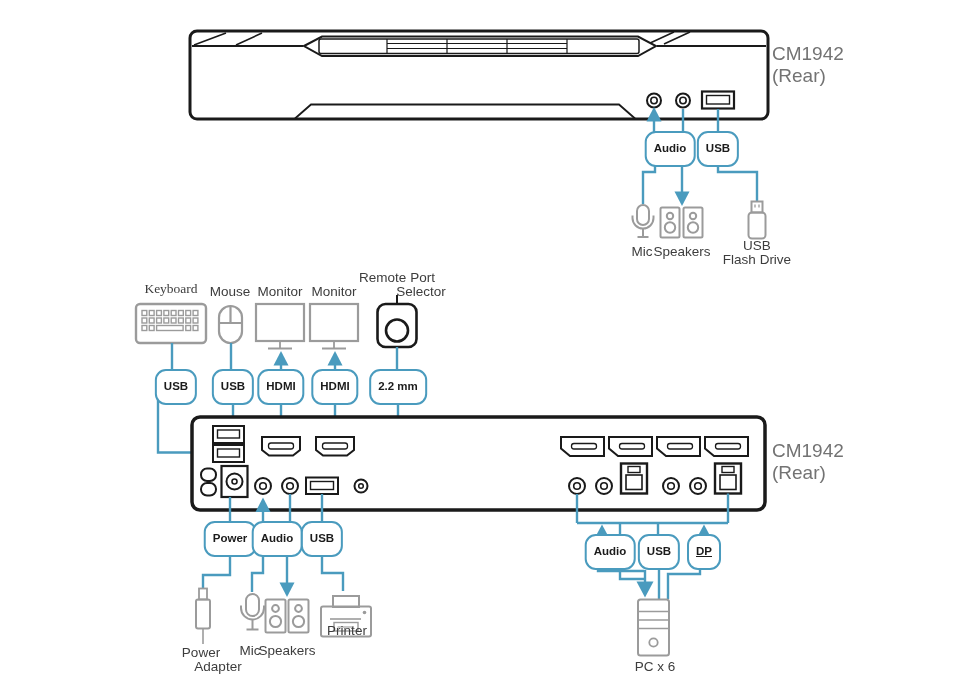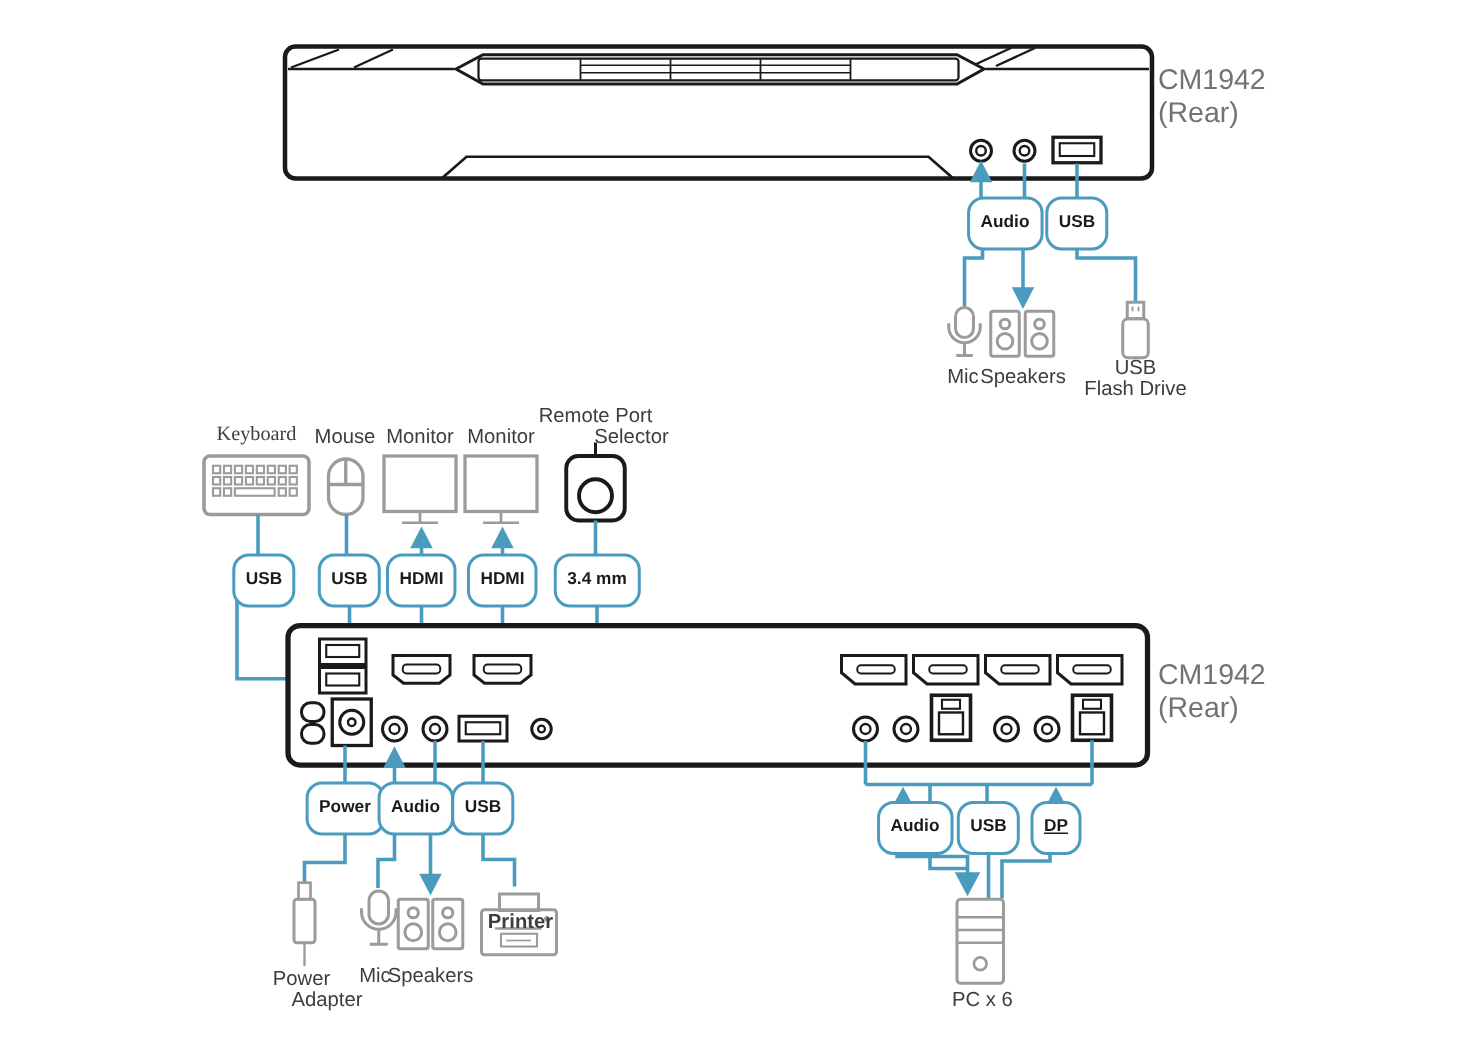--- a/index.html
+++ b/index.html
@@ -281,29 +281,29 @@
 <div class="lbl" style="left:171px;top:289px;font-family:Liberation Serif, serif;">Keyboard</div>
 <div class="lbl" style="left:230px;top:291px;text-align:center;">Mouse</div>
 <div class="lbl" style="left:280px;top:291px;">Monitor</div>
 <div class="lbl" style="left:334px;top:291px;">Monitor</div>
 <div class="lbl" style="left:397px;top:277px;">Remote Port</div>
 <div class="lbl" style="left:397px;top:291px;margin-left:24px;">Selector</div>
 <div class="pill" style="left:176px;top:387px;">USB</div>
 <div class="pill" style="left:233px;top:387px;">USB</div>
 <div class="pill" style="left:281px;top:387px;">HDMI</div>
 <div class="pill" style="left:335px;top:387px;">HDMI</div>
-<div class="pill" style="left:398px;top:387px;">3.4 mm</div>
+<div class="pill" style="left:398px;top:387px;">2.2 mm</div>
 
 <div class="pill" style="left:230px;top:539px;">Power</div>
 <div class="pill" style="left:277px;top:539px;">Audio</div>
 <div class="pill" style="left:322px;top:539px;">USB</div>
 <div class="lbl" style="left:201px;top:652px;">Power</div>
 <div class="lbl" style="left:201px;top:666px;margin-left:17px;">Adapter</div>
 <div class="lbl" style="left:250px;top:650px;">Mic</div>
 <div class="lbl" style="left:287px;top:650px;">Speakers</div>
-<div class="lbl" style="left:347px;top:614px;font-weight:bold;">Printer</div>
+<div class="lbl" style="left:347px;top:630px;">Printer</div>
 
 <div class="pill" style="left:610px;top:552px;">Audio</div>
 <div class="pill" style="left:659px;top:552px;">USB</div>
 <div class="pill" style="left:704px;top:552px;text-decoration:underline;">DP</div>
 <div class="lbl" style="left:655px;top:666px;">PC x 6</div>
 
 </div>
 
 </body></html>

